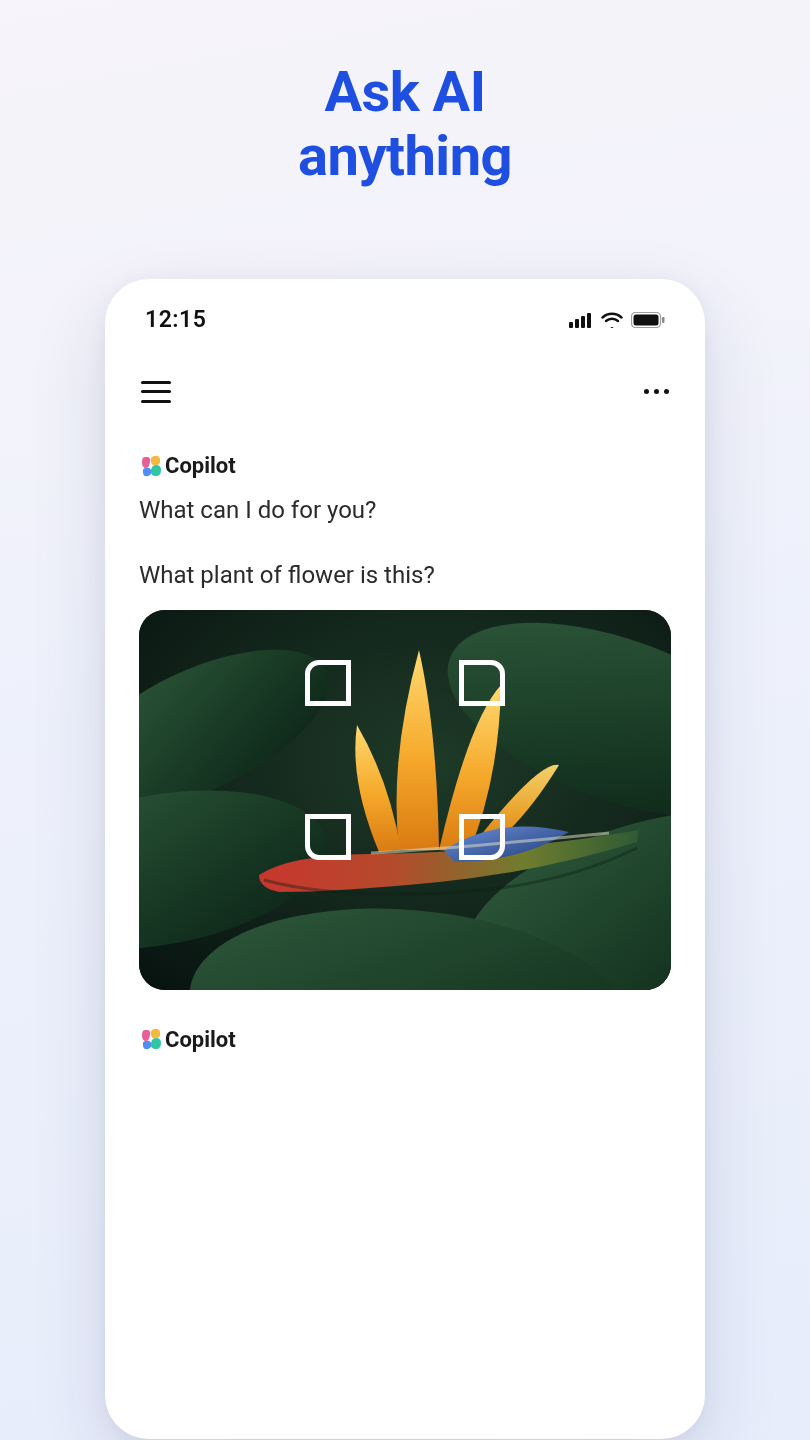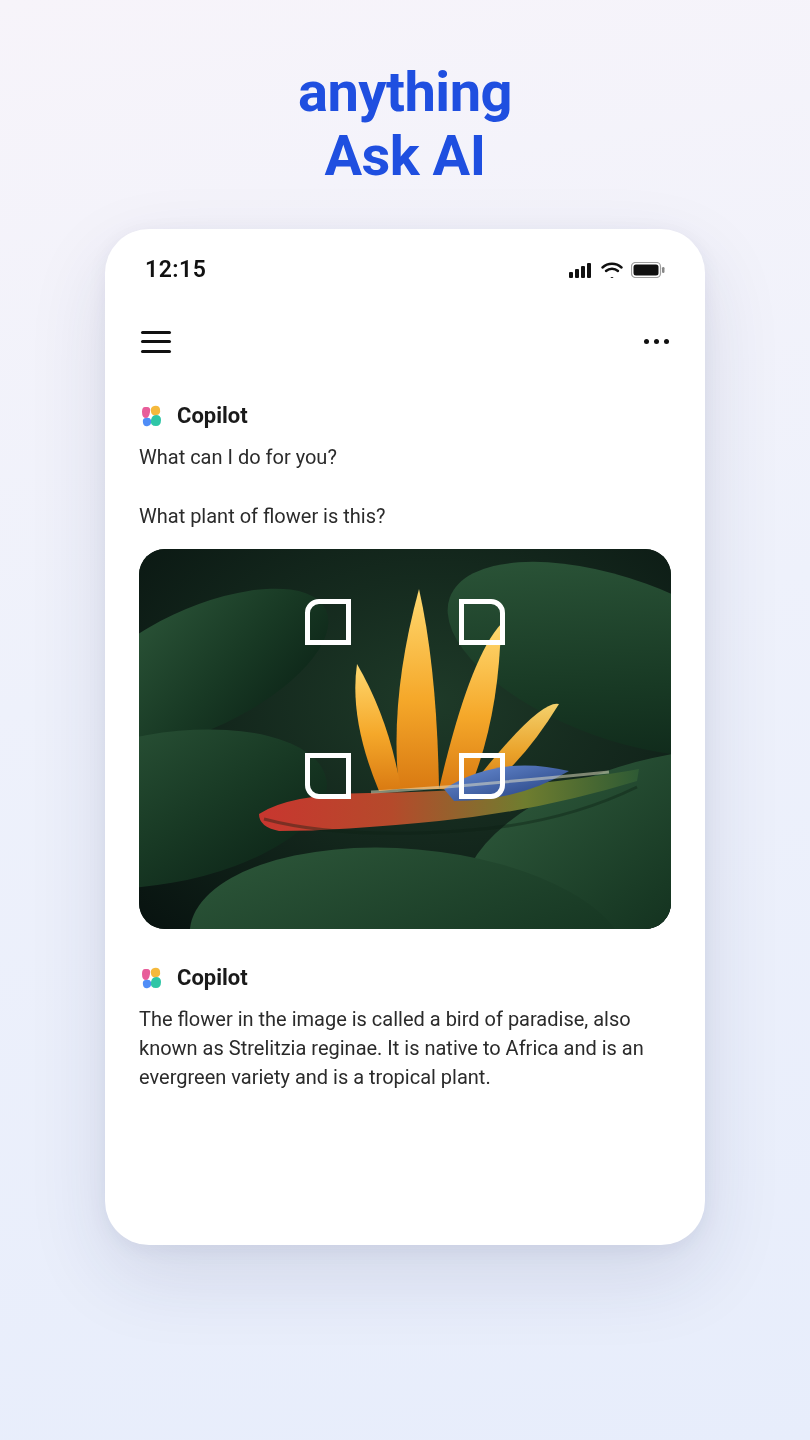--- a/index.html
+++ b/index.html
@@ -20,23 +20,23 @@
   .headline {
     margin-top: 60px;
     text-align: center;
     font-size: 56px;
     line-height: 1.15;
     font-weight: 700;
     color: #1f4fe0;
     letter-spacing: -0.5px;
   }
   .phone {
-    margin-top: 40px;
+    margin-top: 90px;
     width: 600px;
-    height: 1016px;
+    height: 1160px;
     background: #ffffff;
     border-radius: 44px;
     box-shadow: 0 30px 80px rgba(30,40,90,0.12), 0 4px 20px rgba(30,40,90,0.06);
     padding: 28px 34px 0 34px;
     overflow: hidden;
     position: relative;
   }
   .status-bar {
     display: flex;
     justify-content: space-between;
@@ -71,41 +71,41 @@
   }
   .hamburger span {
     display: block; height: 3px; width: 100%;
     background: #111; border-radius: 2px;
   }
   .more-dots { display: flex; gap: 5px; cursor: pointer; }
   .more-dots span { width: 5px; height: 5px; border-radius: 50%; background: #111; }
   .chat { margin-top: 46px; }
   .msg-block { margin-bottom: 30px; }
   .msg-header {
-    display: flex; align-items: center; gap: 12px; margin-bottom: 14px; text-align: center;
+    display: flex; align-items: center; margin-bottom: 14px; text-align: center;
   }
   .avatar-copilot, .avatar-you {
     width: 26px; height: 26px; border-radius: 6px; display: inline-flex;
     align-items: center; justify-content: center;
   }
   .avatar-you {
     border-radius: 50%;
     background: radial-gradient(circle at 30% 30%, #ffd9a8, #f7b9d7);
     position: relative;
   }
   .avatar-you::after {
     content:""; position:absolute; width:10px; height:14px;
     background:#5a7bd6; border-radius:2px;
     top:6px; left:8px;
   }
   .sender-name {
     font-size: 22px; font-weight: 700; color: #1a1a1a;
   }
   .msg-text {
-    font-size: 20px; color: #2b2b2b; line-height: 1.45;
+    font-size: 24px; color: #2b2b2b; line-height: 1.45;
   }
   .attachment {
     margin-top: 18px;
     width: 100%;
     height: 380px;
     border-radius: 26px;
     overflow: hidden;
     position: relative;
     background: #0c1b12;
   }
@@ -125,22 +125,22 @@
   .ff-bl { bottom:0; left:0; border-right:none; border-top:none; border-bottom-left-radius:14px;}
   .ff-br { bottom:0; right:0; border-left:none; border-top:none; border-bottom-right-radius:14px;}
   .msg-block.response .msg-header { margin-top: 36px; }
 </style>
 </head>
 <body>
 
 <div class="page">
 
   <div class="headline">
+    <div>Ask AI</div>
     <div>anything</div>
-    <div>Ask AI</div>
   </div>
 
   <div class="phone">
 
     <div class="status-bar">
       <div class="status-time">12:15</div>
       <div class="status-icons">
         <span class="signal-icon">
           <svg width="24" height="16" viewBox="0 0 24 16">
               <rect x="0" y="10" width="4" height="6" rx="1" fill="#111"></rect>
@@ -260,18 +260,17 @@
           <span class="avatar-copilot">
             <svg width="26" height="26" viewBox="0 0 26 26">
               <path d="M6 4 Q3 4 3 9 Q3 15 7 15 Q10 15 11 9 Q12 4 8 4 Z" fill="#e85d9a"></path>
               <path d="M7 15 Q3 15 4 20 Q5 24 9 23 Q13 22 12 17 Q11 14 7 15 Z" fill="#4f8df7"></path>
               <path d="M12 17 Q11 23 17 23 Q22 23 22 17 Q22 12 17 12 Q13 12 12 17 Z" fill="#2fc6a6"></path>
               <path d="M17 12 Q22 12 21 6 Q20 2 15 3 Q11 4 12 9 Q13 13 17 12 Z" fill="#f5b93c"></path>
             </svg>
           </span>
           <span class="sender-name">Copilot</span>
         </div>
-        <div class="msg-text">The flower in the image is called a bird of paradise, also known as Strelitzia reginae. It is native to Africa and is an evergreen variety and is a tropical plant.</div>
       </div>
 
     </div>
   </div>
 </div>
 
 </body></html>

